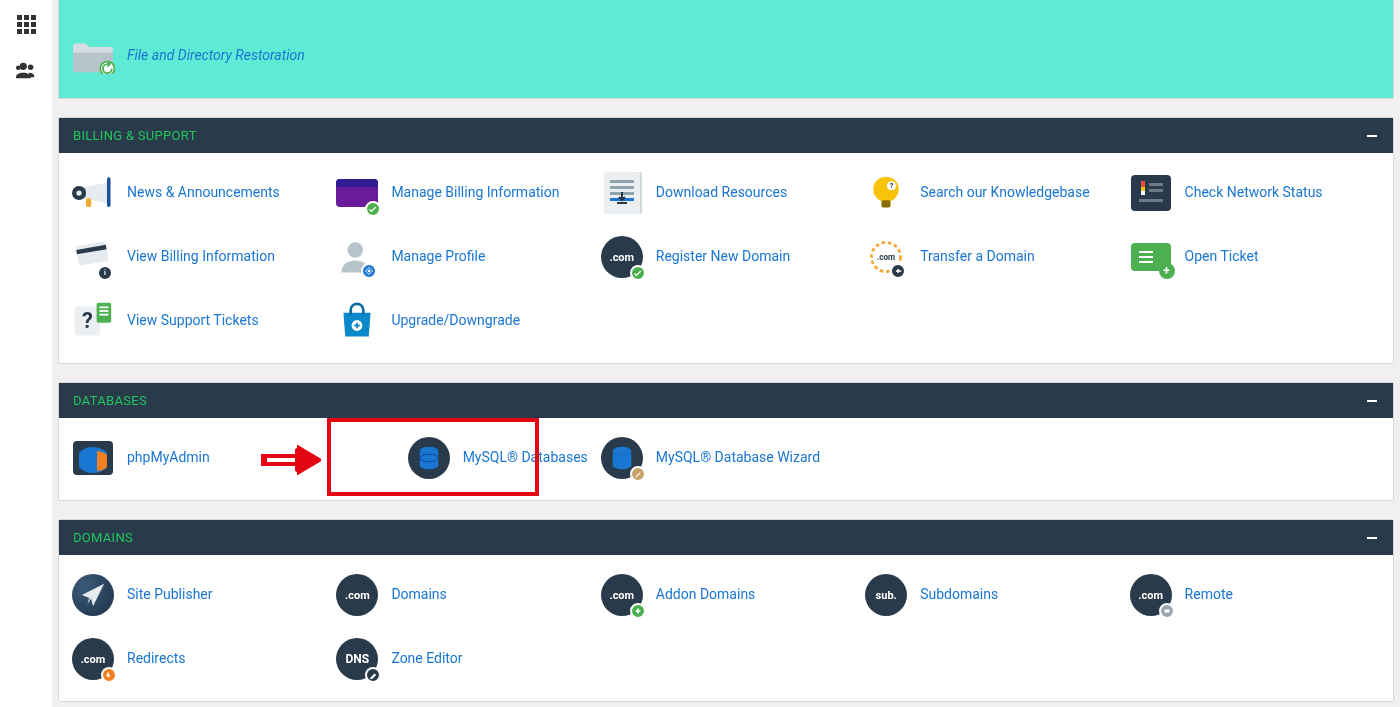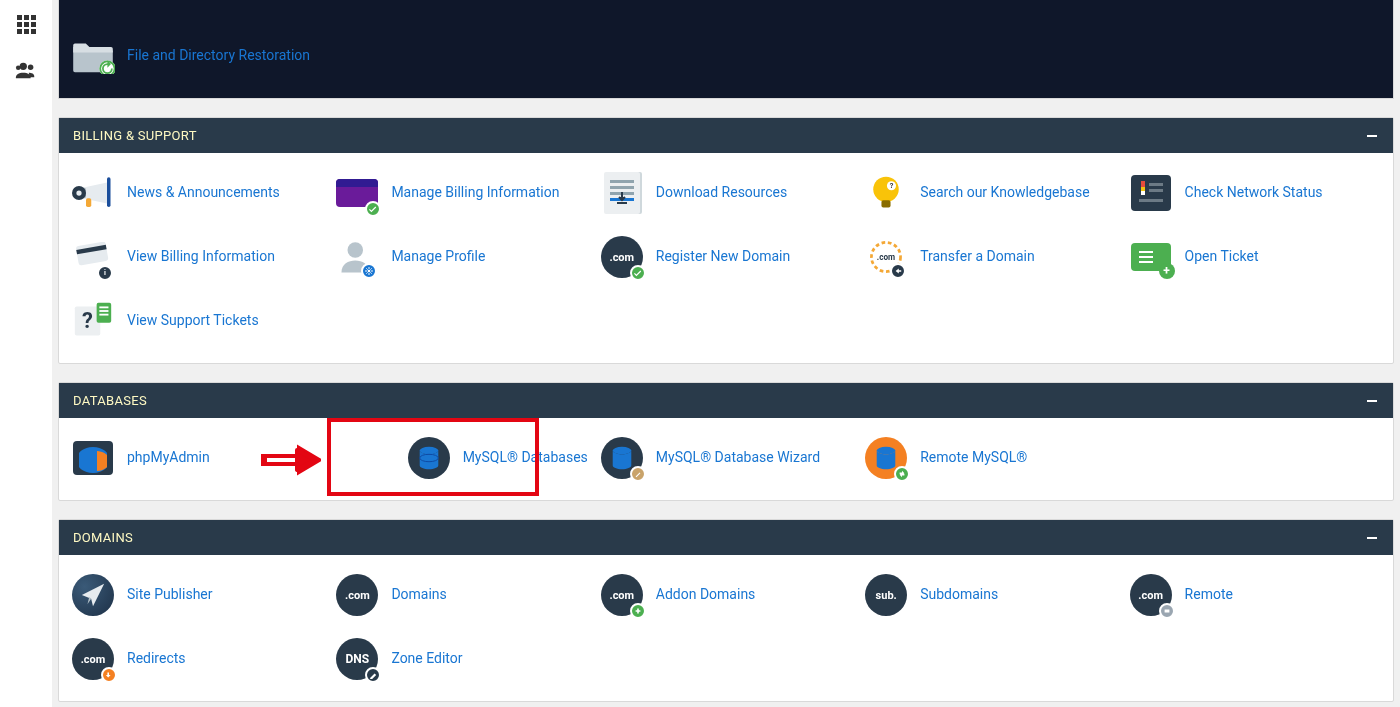--- a/index.html
+++ b/index.html
@@ -34,21 +34,21 @@
     background: #fff;
     margin-bottom: 18px;
     border: 1px solid #d9d9d9;
     border-radius: 2px;
   }
   .section-body {
     padding: 14px 10px 16px 10px;
   }
   .section-header {
     background: #293a4a;
-    color: #fef9c3;
+    color: #22c55e;
     padding: 10px 14px;
     font-size: 13px;
     letter-spacing: 0.3px;
     display: flex;
     align-items: center;
     justify-content: space-between;
   }
   .section-header .title {
     text-transform: uppercase;
   }
@@ -196,25 +196,26 @@
 
   .rail-grid {
     display: grid;
     grid-template-columns: repeat(3, 5px);
     grid-auto-rows: 5px;
     gap: 2px;
   }
   .rail-grid span { background: #333; }
 
   .top-remnant {
-    background:#0f172a;
+    background:#5eead4;
     border:1px solid #d9d9d9;
     border-top: none;
     margin-bottom: 18px;
     padding: 10px 10px 16px 10px;
+    font-style: italic;
   }
   .spacer-row {
     display:grid;
     grid-template-columns: repeat(5,1fr);
     gap:12px 8px;
     margin-bottom:16px;
   }
   .spacer-row .dot {
     height:4px;
   }
@@ -454,20 +455,33 @@
                   <rect x="26" y="2" width="16" height="22" rx="2" fill="#4caf50"></rect>
                   <rect x="29" y="6" width="10" height="2" fill="#fff"></rect>
                   <rect x="29" y="10" width="10" height="2" fill="#fff"></rect>
                   <rect x="29" y="14" width="10" height="2" fill="#fff"></rect>
                 </svg>
               </div>
             </div>
             <span class="label">View Support Tickets</span>
           </div>
 
+          <div class="item">
+            <div class="icon-wrap">
+              <div class="shopbag">
+                <svg viewBox="0 0 42 42" width="38" height="38">
+                  <path fill="#0b88c9" d="M6 12h30l-2 26H8z"></path>
+                  <path fill="none" stroke="#0b6fa4" stroke-width="3" d="M14 14V9a7 7 0 0 1 14 0v5"></path>
+                  <circle cx="21" cy="26" r="6" fill="#fff"></circle>
+                  <path stroke="#0b88c9" stroke-width="2" fill="none" d="M18 26h6M21 23v6"></path>
+                </svg>
+              </div>
+            </div>
+            <span class="label">Upgrade/Downgrade</span>
+          </div>
 
         </div>
       </div>
     </div>
 
     <div class="section">
       <div class="section-header">
         <span class="title">Databases</span>
         <span class="collapse-icon"></span>
       </div>
@@ -529,38 +543,20 @@
               </div>
               <div class="badge grey" style="background:#c9a36a;">
                 <svg viewBox="0 0 10 10">
                     <path fill="#fff" d="M2 8l5-5 1 1-5 5z"></path>
                   </svg>
               </div>
             </div>
             <span class="label">MySQL® Database Wizard</span>
           </div>
 
-          <div class="item">
-            <div class="icon-wrap">
-              <div class="circle-icon db-icon" style="background:#f48022;">
-                <div class="db-cylinder">
-                  <svg viewBox="0 0 28 28" width="26" height="26">
-                    <ellipse cx="14" cy="6" rx="10" ry="4" fill="#1976d2"></ellipse>
-                    <path fill="#1976d2" d="M4 6v16c0 2.2 4.5 4 10 4s10-1.8 10-4V6c0 2.2-4.5 4-10 4S4 8.2 4 6z"></path>
-                  </svg>
-                </div>
-              </div>
-              <div class="badge">
-                  <svg viewBox="0 0 10 10">
-                    <path fill="#fff" d="M2 3h3V1l3 3-3 3V5H2zM8 7H5v2L2 6l3-3v2h3z"></path>
-                  </svg>
-                </div>
-            </div>
-            <span class="label">Remote MySQL®</span>
-          </div>
 
         </div>
       </div>
     </div>
 
     <div class="section">
       <div class="section-header">
         <span class="title">Domains</span>
         <span class="collapse-icon"></span>
       </div>

